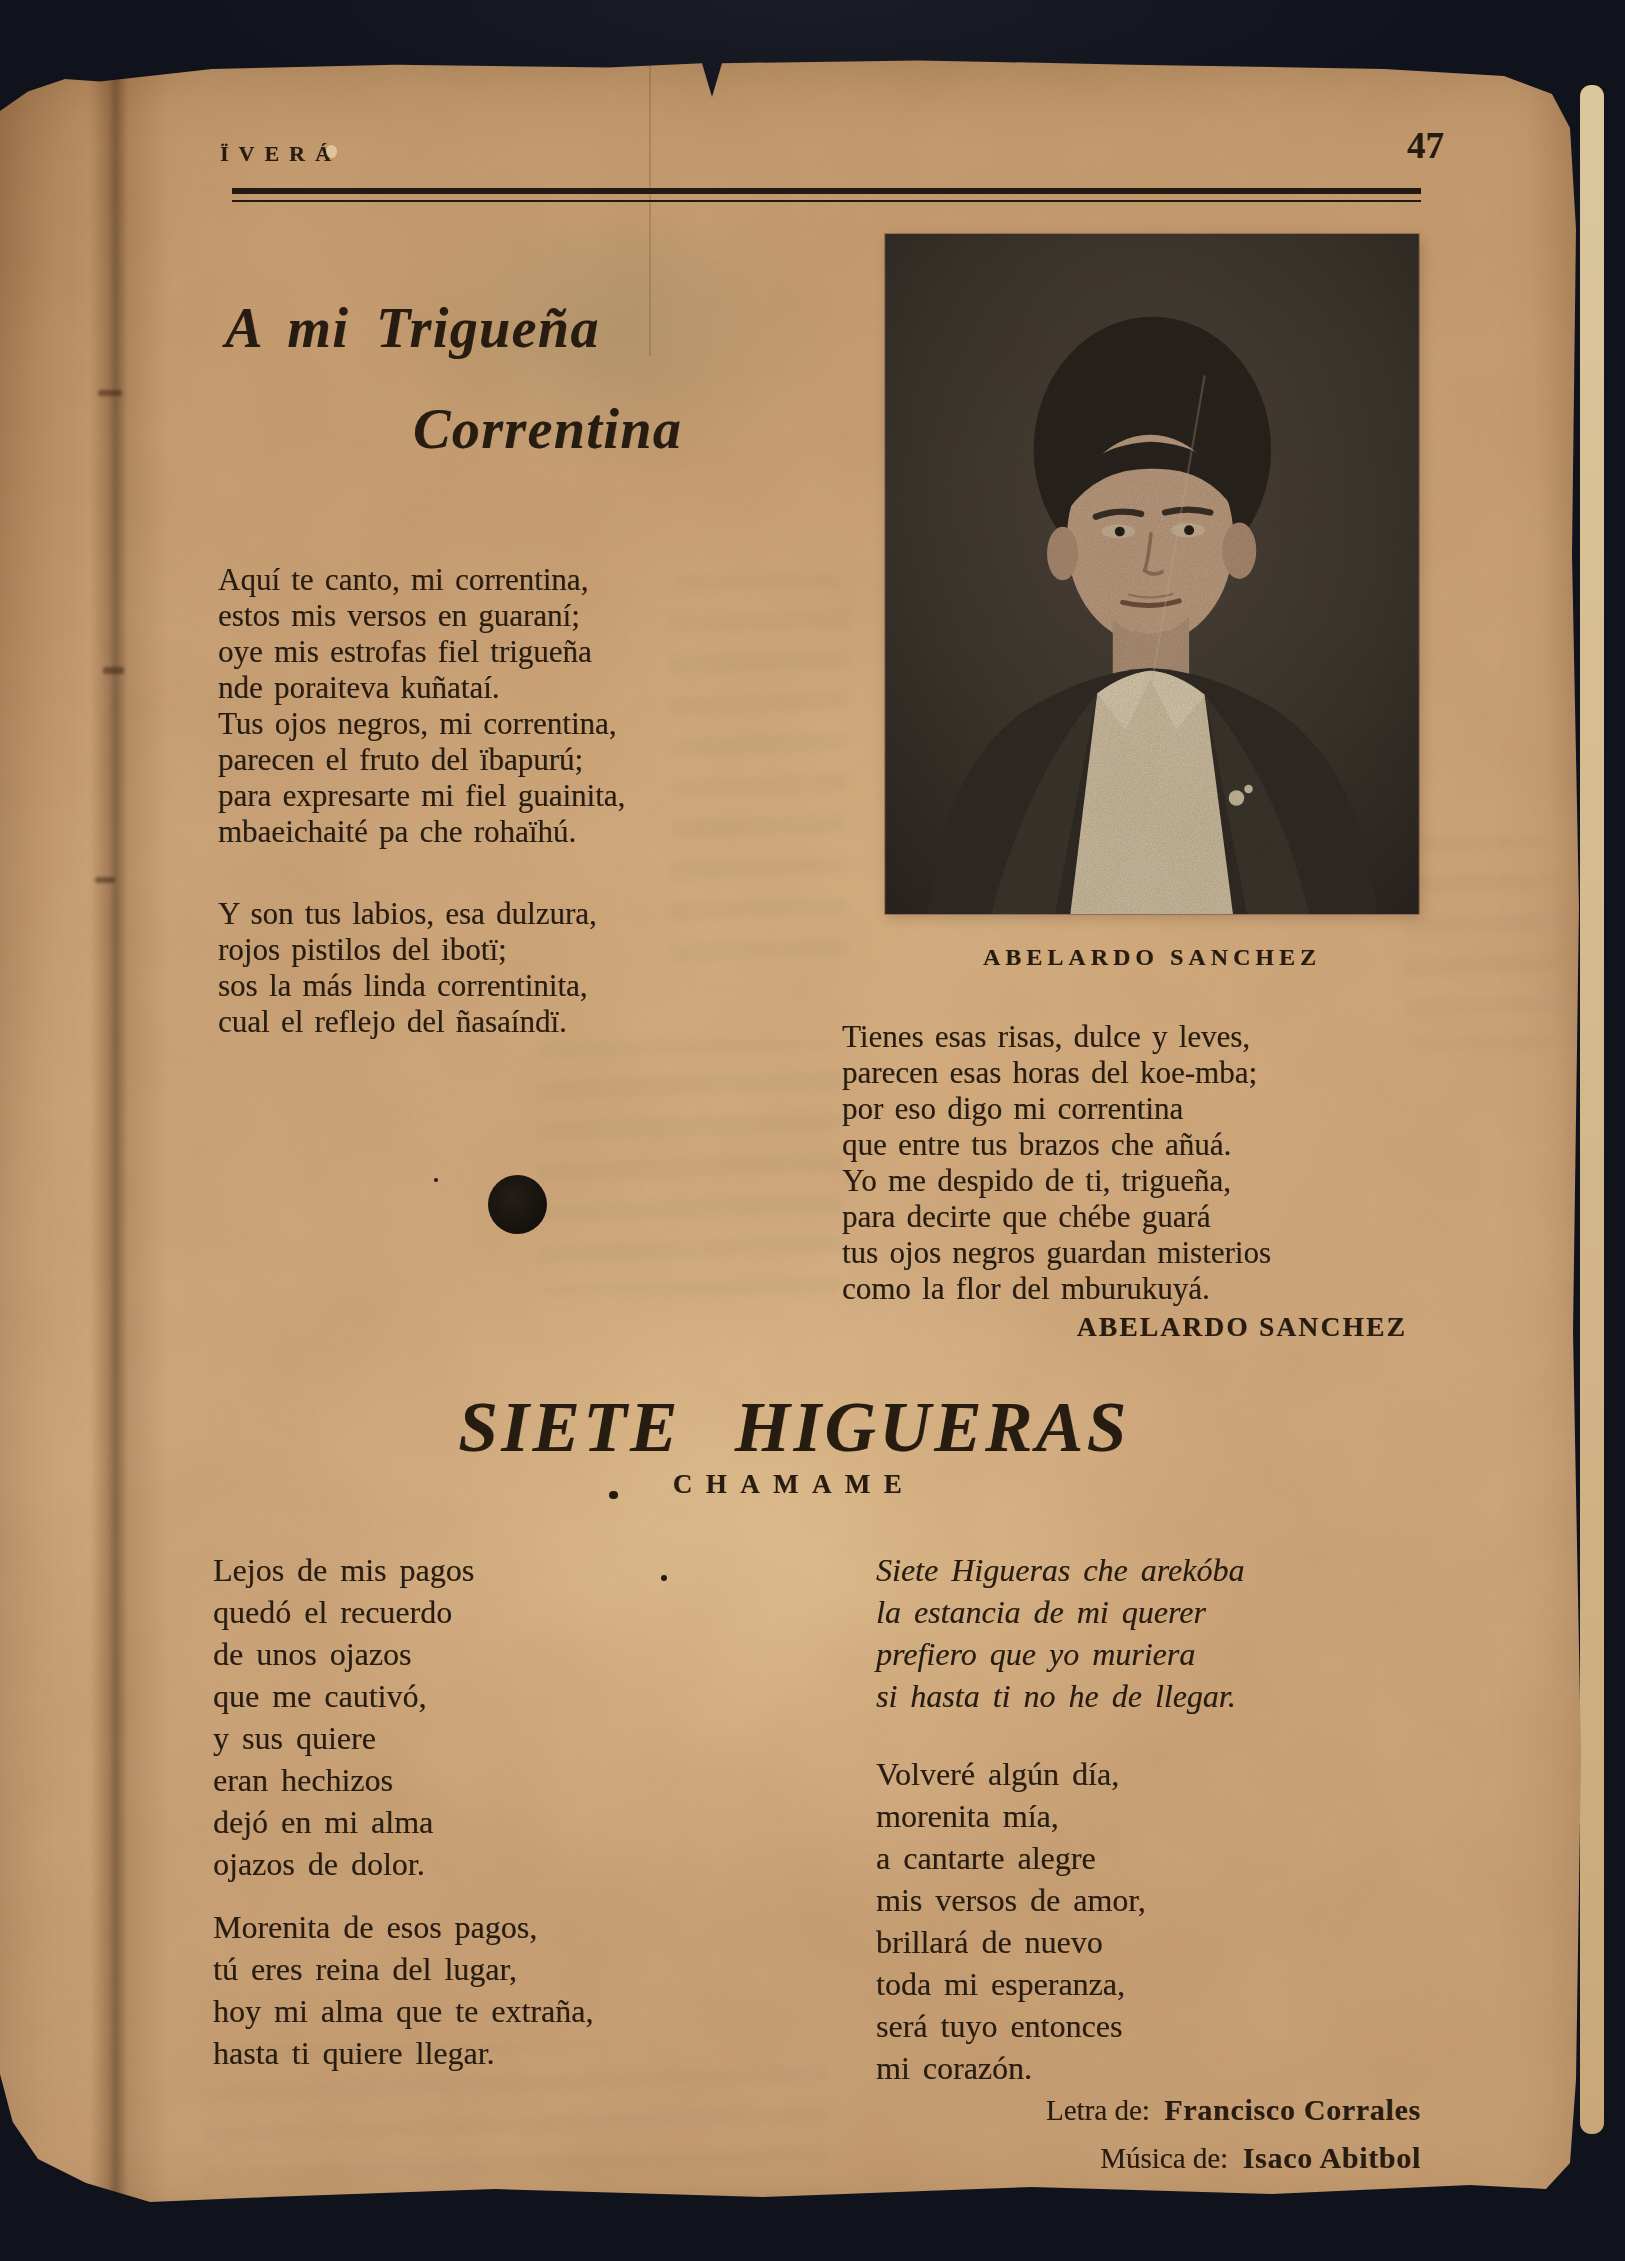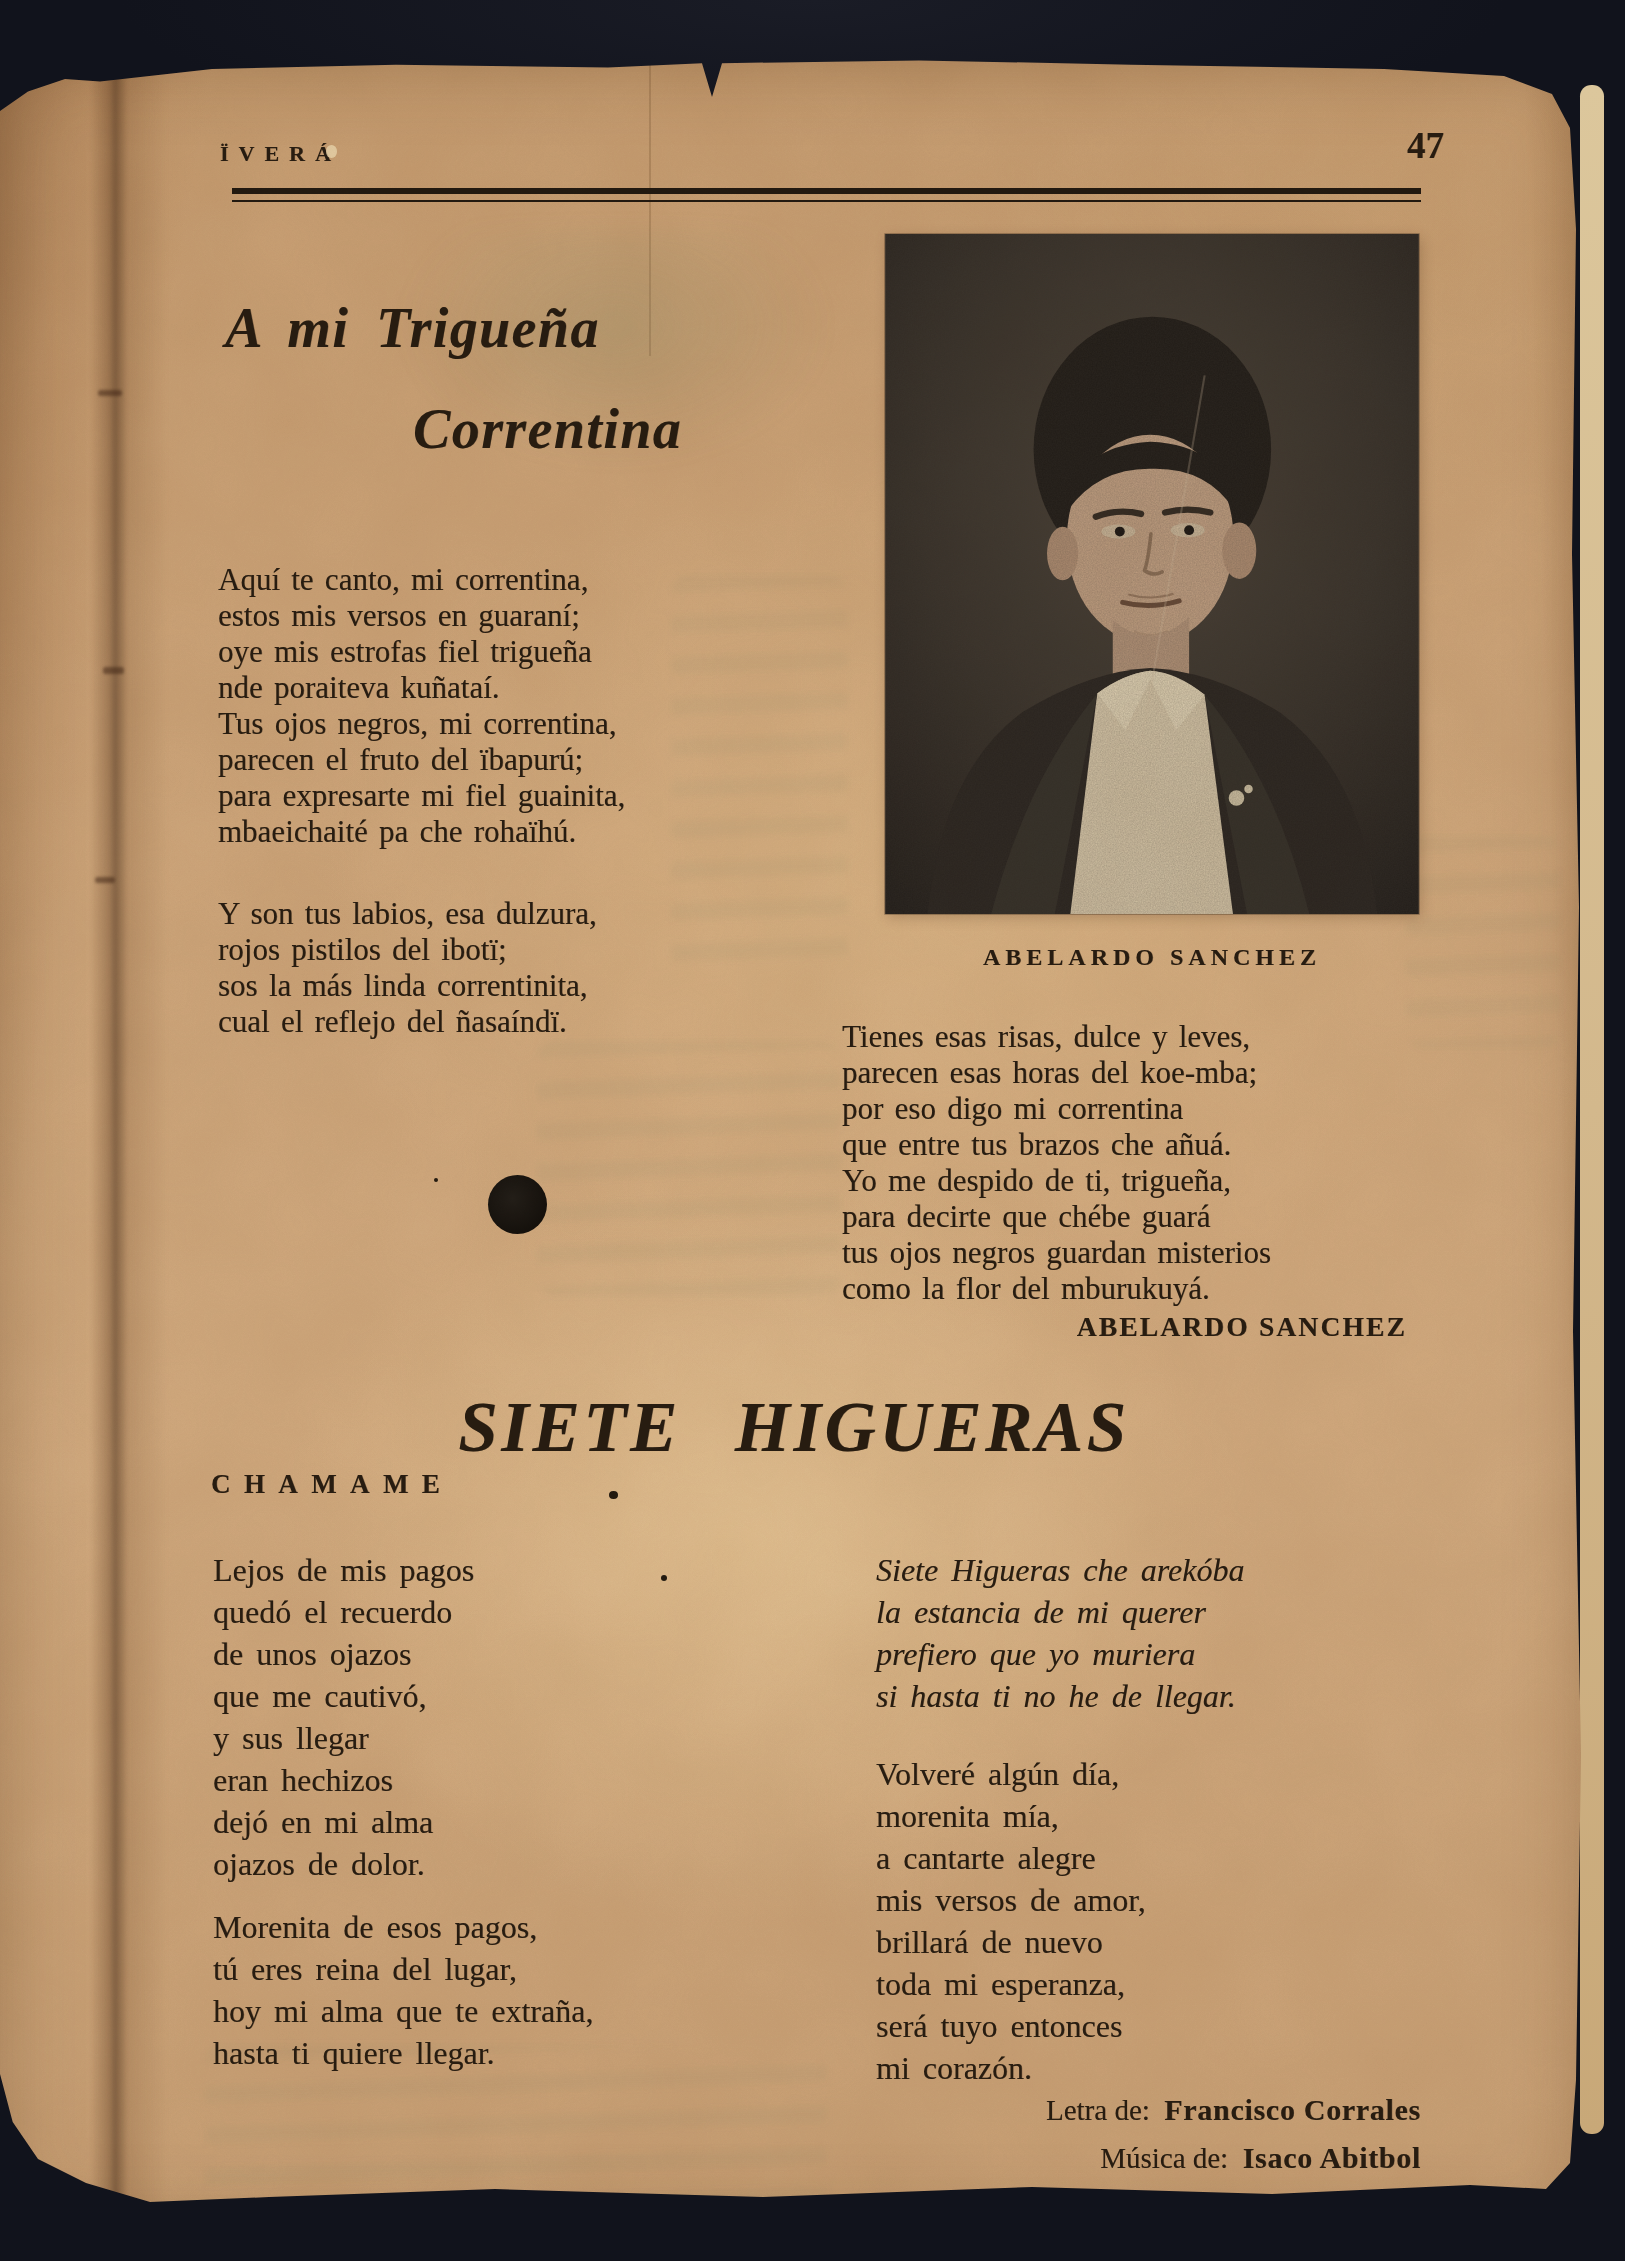--- a/index.html
+++ b/index.html
@@ -34,21 +34,21 @@
   .txt{position:absolute;color:#281d11;text-shadow:0.4px 0.4px 0.4px rgba(50,36,22,.45);}
   .pub-title{font-size:22px;font-weight:bold;letter-spacing:10px;}
   .page-num{font-size:37px;font-weight:bold;margin-left:28px;}
   .rule{position:absolute;background:#231a10;}
   .main-title{font-size:56px;font-weight:bold;font-style:italic;letter-spacing:1.4px;word-spacing:11.3px;}
   .poem-line{font-size:31px;line-height:36px;white-space:nowrap;word-spacing:3.5px;}
   .song-line{font-size:32px;line-height:42px;white-space:nowrap;word-spacing:5px;}
   .caption{font-size:24px;font-weight:bold;letter-spacing:5px;text-align:center;}
   .signature{font-size:27.6px;font-weight:bold;letter-spacing:2.1px;text-align:right;}
   .song-title{font-size:71px;font-weight:bold;font-style:italic;letter-spacing:3.5px;word-spacing:32.5px;text-align:center;}
-  .song-genre{font-size:27px;font-weight:bold;letter-spacing:13.4px;text-align:left;}
+  .song-genre{font-size:27px;font-weight:bold;letter-spacing:13.4px;text-align:center;}
   .credits{font-size:29px;text-align:right;line-height:47px;white-space:nowrap;}
   .credits b{font-size:30px;letter-spacing:0.7px;}
   .photo{position:absolute;left:885px;top:175px;width:534px;height:680px;
     box-shadow:0 0 0 0.7px rgba(40,30,20,.4), 2.8px 4.2px 12.7px rgba(70,40,15,.25);}
   .ink-dot{position:absolute;border-radius:50%;background:radial-gradient(circle at 42% 40%, #241f19 0%, #15110c 70%);}
   .speck{position:absolute;border-radius:50%;background:#241b10;}
   .fleck{position:absolute;border-radius:50%;background:#ecd8b0;opacity:.8;}
   .ghost{position:absolute;filter:blur(3.5px);pointer-events:none;opacity:.55;
     background:repeating-linear-gradient(178deg, rgba(122,132,102,.13) 0 17px, rgba(122,132,102,0) 17px 41px);
     border-radius:17px;}
@@ -165,21 +165,21 @@
 
     <div class="txt song-title" style="left:211px;top:1304px;width:1166px;margin-top:24px;">SIETE HIGUERAS</div>
     <div class="txt song-genre" style="left:211px;top:1410px;width:1166px;">CHAMAME</div>
 
     <div class="txt" style="left:213px;top:1490px;">
       <div style="margin-bottom:21px;">
         <div class="song-line">Lejos de mis pagos</div>
         <div class="song-line">quedó el recuerdo</div>
         <div class="song-line">de unos ojazos</div>
         <div class="song-line">que me cautivó,</div>
-        <div class="song-line">y sus llegar</div>
+        <div class="song-line">y sus quiere</div>
         <div class="song-line">eran hechizos</div>
         <div class="song-line">dejó en mi alma</div>
         <div class="song-line">ojazos de dolor.</div>
       </div>
       <div>
         <div class="song-line">Morenita de esos pagos,</div>
         <div class="song-line">tú eres reina del lugar,</div>
         <div class="song-line">hoy mi alma que te extraña,</div>
         <div class="song-line">hasta ti quiere llegar.</div>
       </div>

